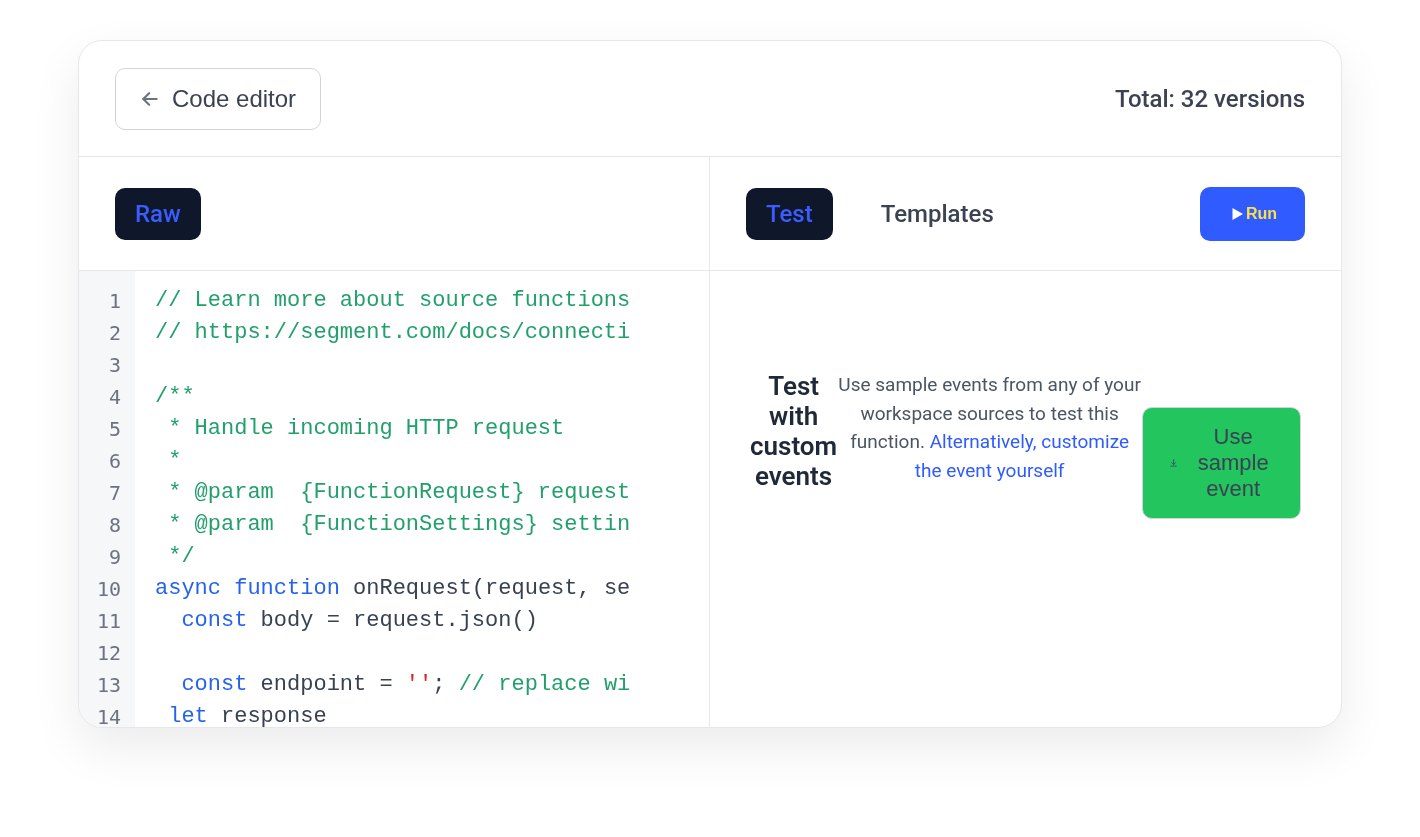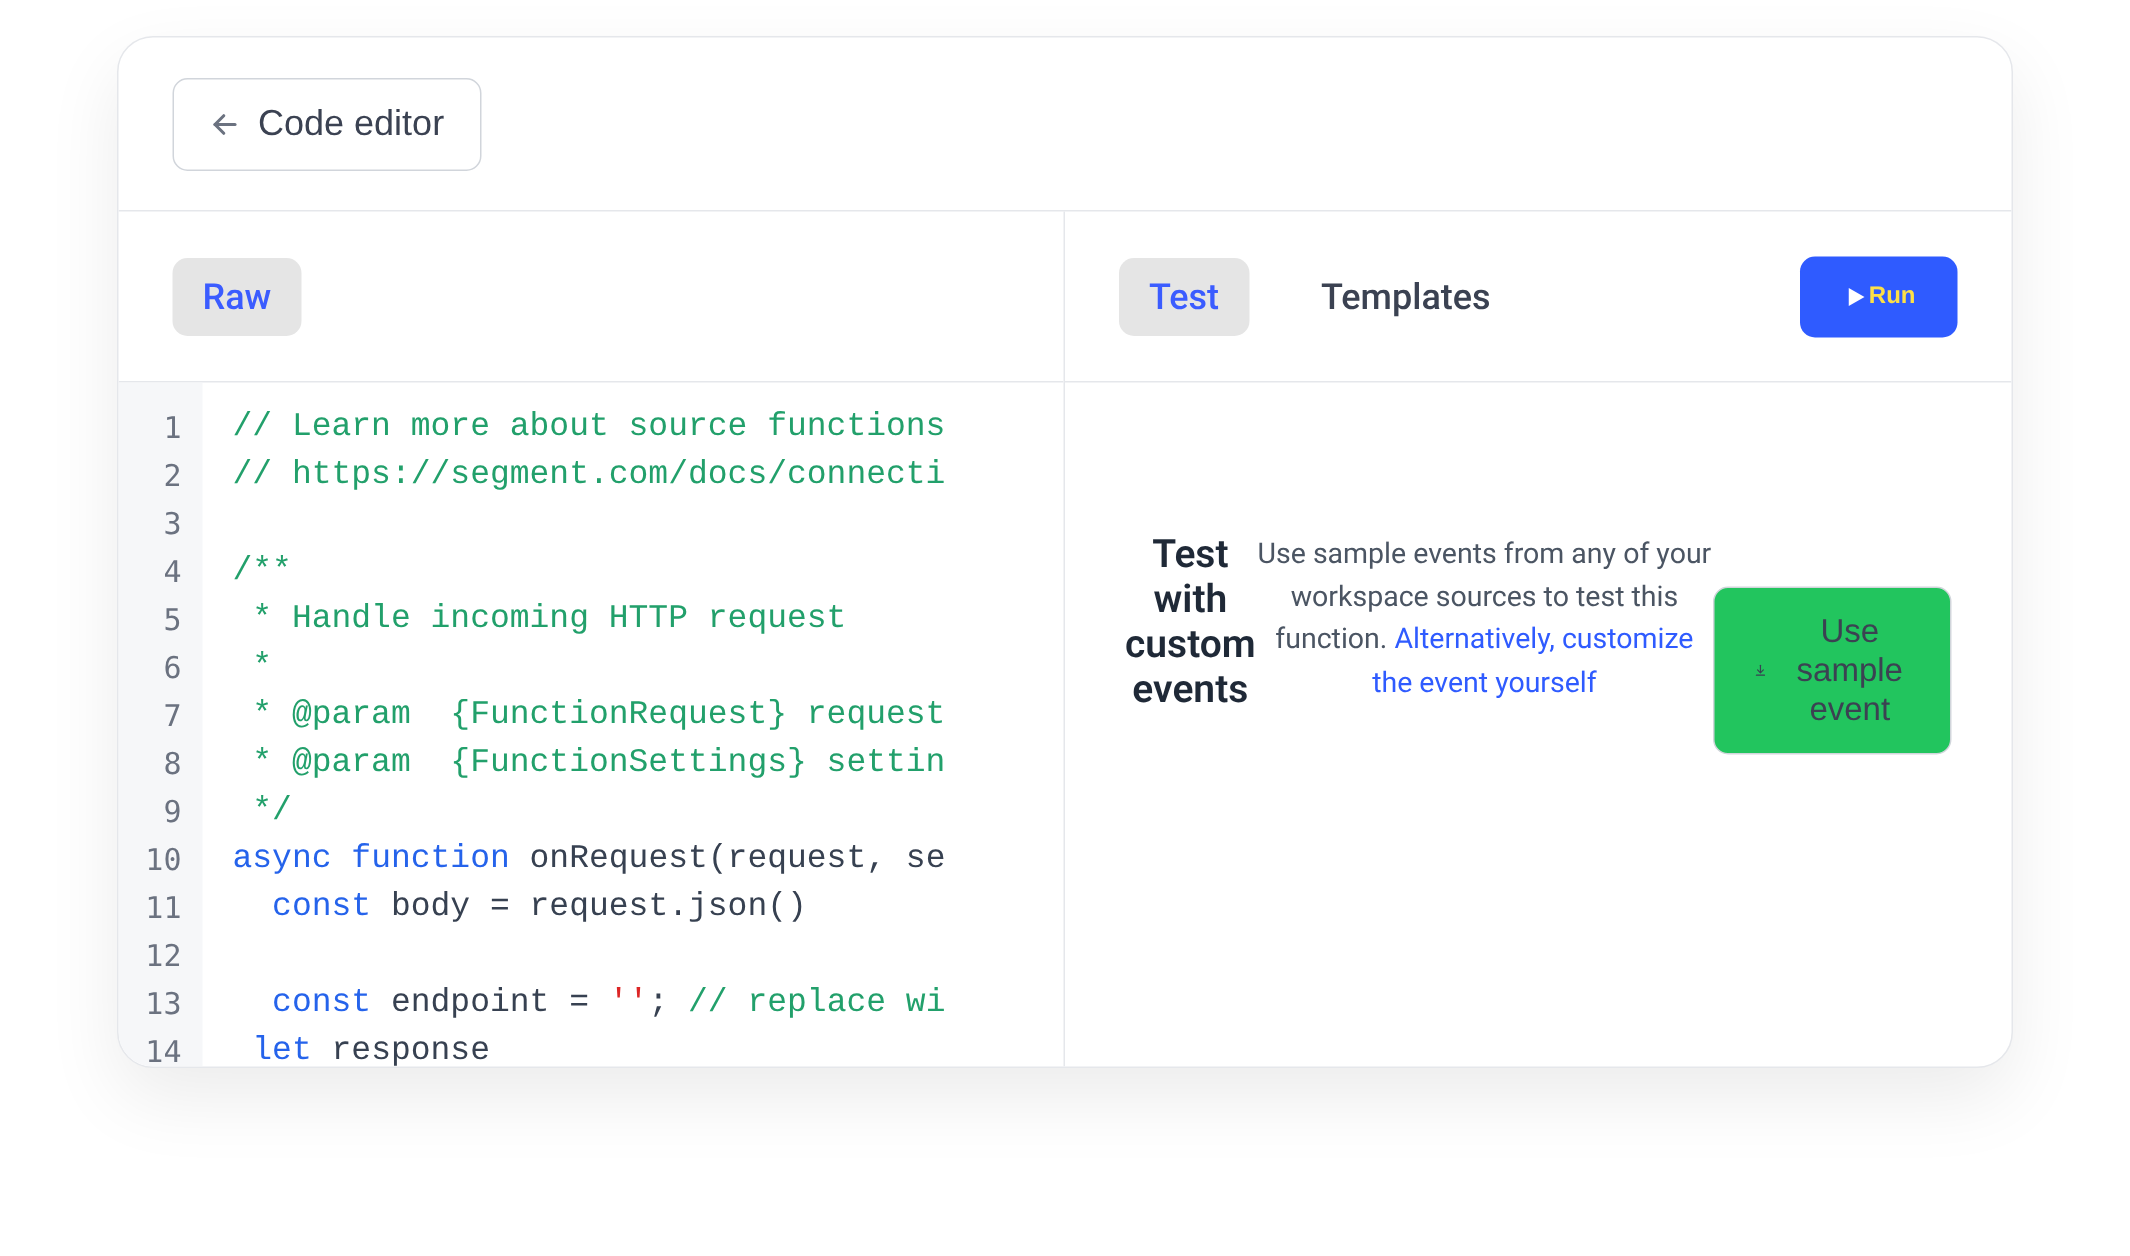--- a/index.html
+++ b/index.html
@@ -5,21 +5,21 @@
   * { box-sizing: border-box; margin: 0; padding: 0; }
   body {
     font-family: -apple-system, BlinkMacSystemFont, "Segoe UI", Roboto, sans-serif;
     background: #fff;
     width: 1420px;
     height: 837px;
     position: relative;
   }
   .window {
     position: absolute;
-    top: 24px;
+    top: 40px;
     left: 78px;
     width: 1264px;
     height: 688px;
     background: #fff;
     border: 1px solid #e5e7eb;
     border-radius: 24px;
     overflow: hidden;
     box-shadow: 0 20px 50px rgba(0,0,0,0.08);
   }
   .header {
@@ -75,21 +75,21 @@
   }
   .tab {
     font-size: 24px;
     color: #3b4252;
     padding: 12px 20px;
     border-radius: 10px;
     cursor: pointer;
     font-weight: 500;
   }
   .tab.active {
-    background: #e5e5e5;
+    background: #0f172a;
     color: #3b5cff;
   }
   .run-btn {
     margin-left: auto;
     display: inline-flex;
     align-items: center;
     gap: 0;
     background: #2f5bff;
     color: #fde047;
     border: none;
@@ -173,20 +173,21 @@
 
 <div class="window">
   <div class="header">
     <button class="back-btn">
       <svg viewBox="0 0 24 24" fill="none" stroke="currentColor" stroke-width="2.5" stroke-linecap="round" stroke-linejoin="round">
           <line x1="20" y1="12" x2="4" y2="12"></line>
           <polyline points="11 5 4 12 11 19"></polyline>
         </svg>
       <span>Code editor</span>
     </button>
+    <div class="versions">Total: 32 versions</div>
   </div>
 
   <div class="body">
     <div class="left-pane">
       <div class="subheader">
         <div class="tab active">Raw</div>
       </div>
       <div class="editor">
         <div class="gutter" id="gutter">
             <div>1</div>

